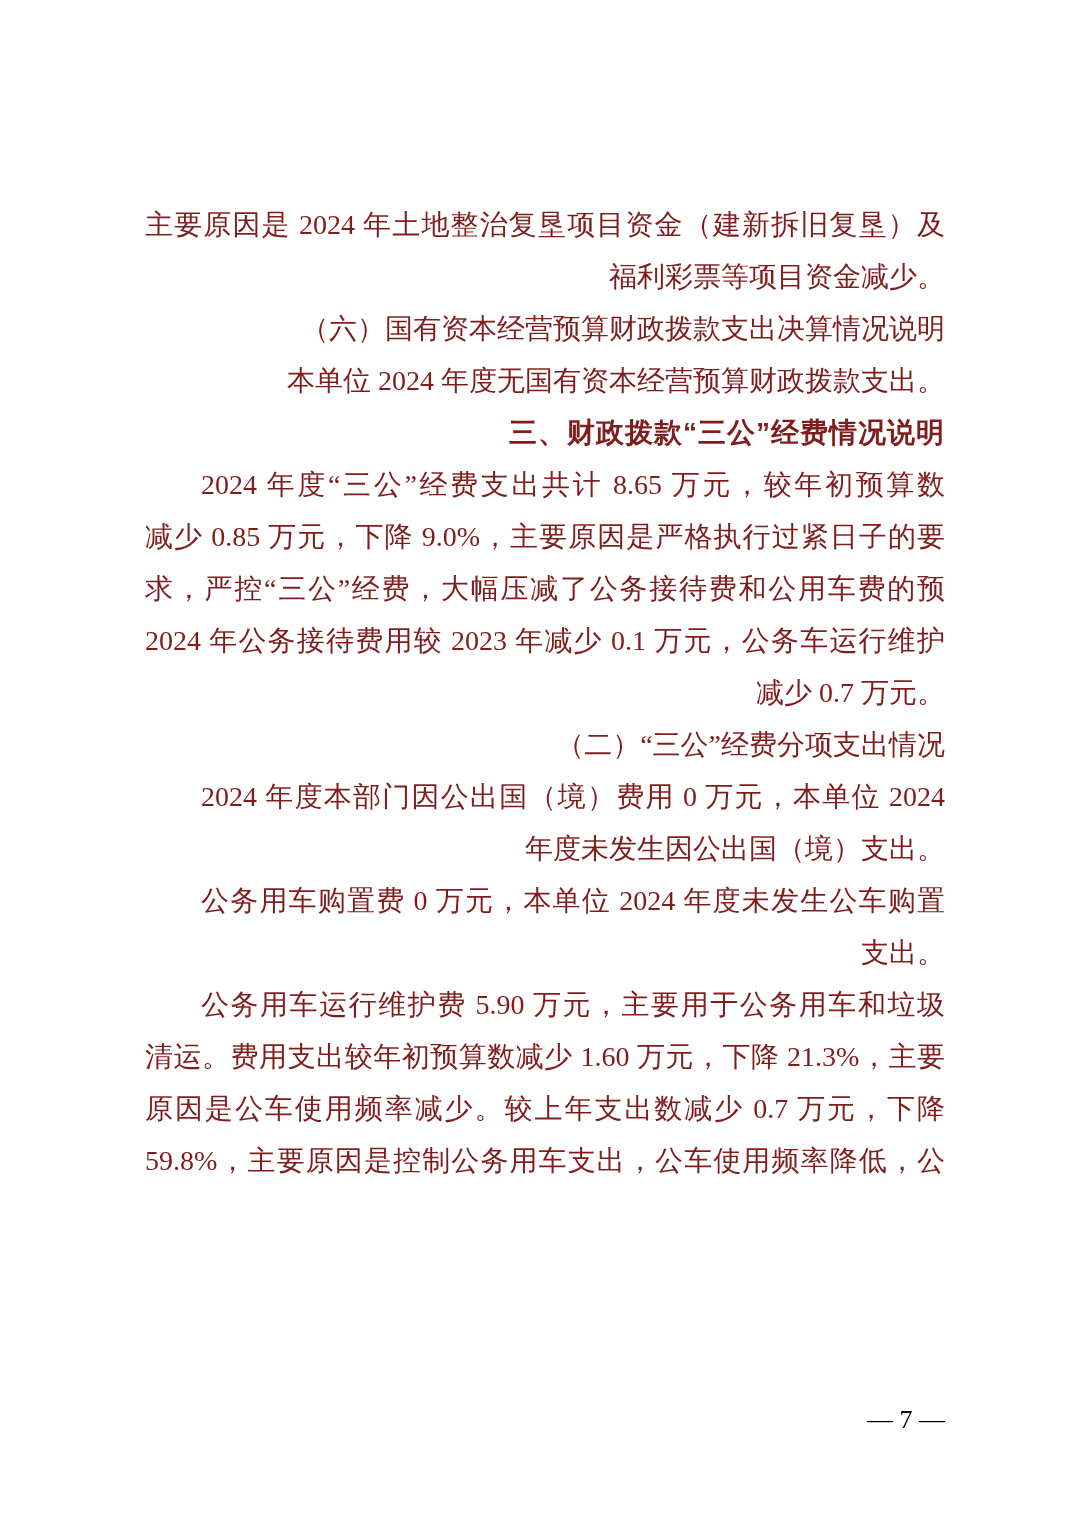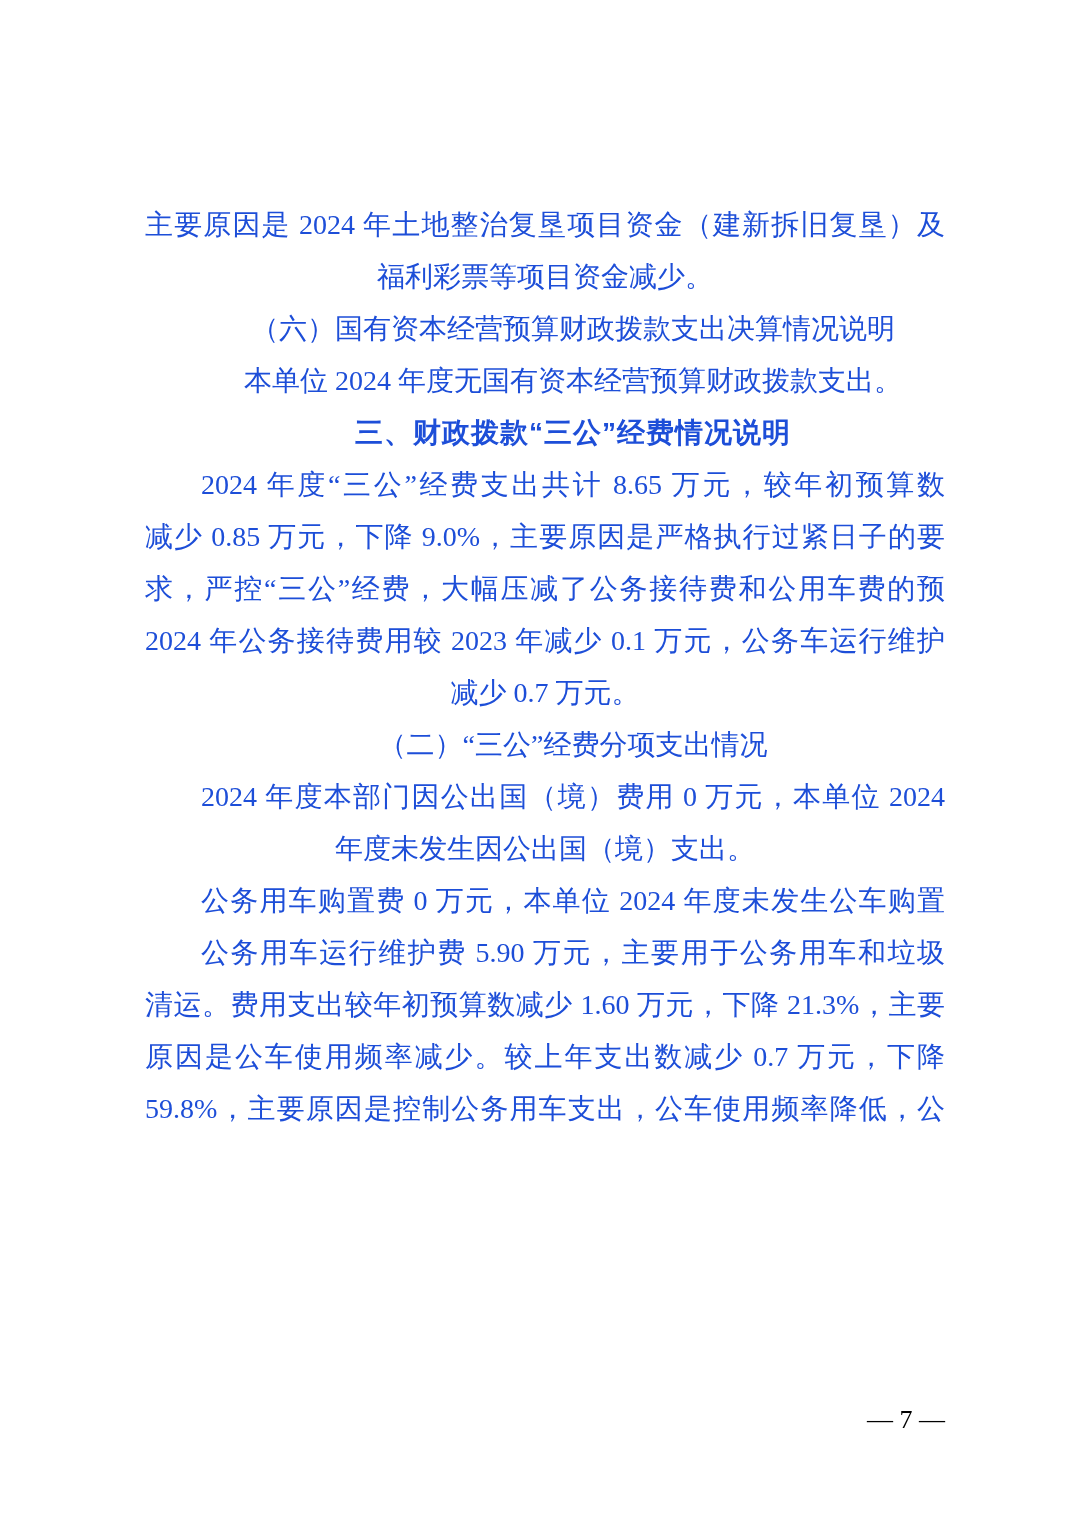--- a/index.html
+++ b/index.html
@@ -19,28 +19,28 @@
   .text-block {
     position: absolute;
     left: 145px;
     top: 199px;
     width: 800px;
   }
   .line {
     height: 52px;
     line-height: 52px;
     font-size: 28px;
-    color: #1d4ed8;
+    color: #7f1d1d;
     overflow: hidden;
     font-family: "Liberation Serif", "DejaVu Serif", serif;
   }
   
   .j  { text-align: justify; text-align-last: justify; }
   
-  .e  { text-align: center; }
+  .e  { text-align: right; }
   
   .ind { text-indent: 56px; }
   
   .h1 {
     font-family: "Liberation Sans", "DejaVu Sans", sans-serif;
     font-weight: bold;
     letter-spacing: 1px;
   }
   
   .h2 { font-weight: normal; }
@@ -70,20 +70,21 @@
       <div class="line e ind h1">三、财政拨款“三公”经费情况说明</div>
       <div class="line j ind">2024 年度“三公”经费支出共计 8.65 万元，较年初预算数</div>
       <div class="line j">减少 0.85 万元，下降 9.0%，主要原因是严格执行过紧日子的要</div>
       <div class="line j">求，严控“三公”经费，大幅压减了公务接待费和公用车费的预</div>
       <div class="line j">2024 年公务接待费用较 2023 年减少 0.1 万元，公务车运行维护</div>
       <div class="line e">减少 0.7 万元。</div>
       <div class="line e ind">（二）“三公”经费分项支出情况</div>
       <div class="line j ind">2024 年度本部门因公出国（境）费用 0 万元，本单位 2024</div>
       <div class="line e">年度未发生因公出国（境）支出。</div>
       <div class="line j ind">公务用车购置费 0 万元，本单位 2024 年度未发生公车购置</div>
+      <div class="line e">支出。</div>
       <div class="line j ind">公务用车运行维护费 5.90 万元，主要用于公务用车和垃圾</div>
       <div class="line j">清运。费用支出较年初预算数减少 1.60 万元，下降 21.3%，主要</div>
       <div class="line j">原因是公车使用频率减少。较上年支出数减少 0.7 万元，下降</div>
       <div class="line j">59.8%，主要原因是控制公务用车支出，公车使用频率降低，公车</div>
     </div>
   <div class="footer">
     <span>— 7 —</span>
   </div>
 </div>
 

